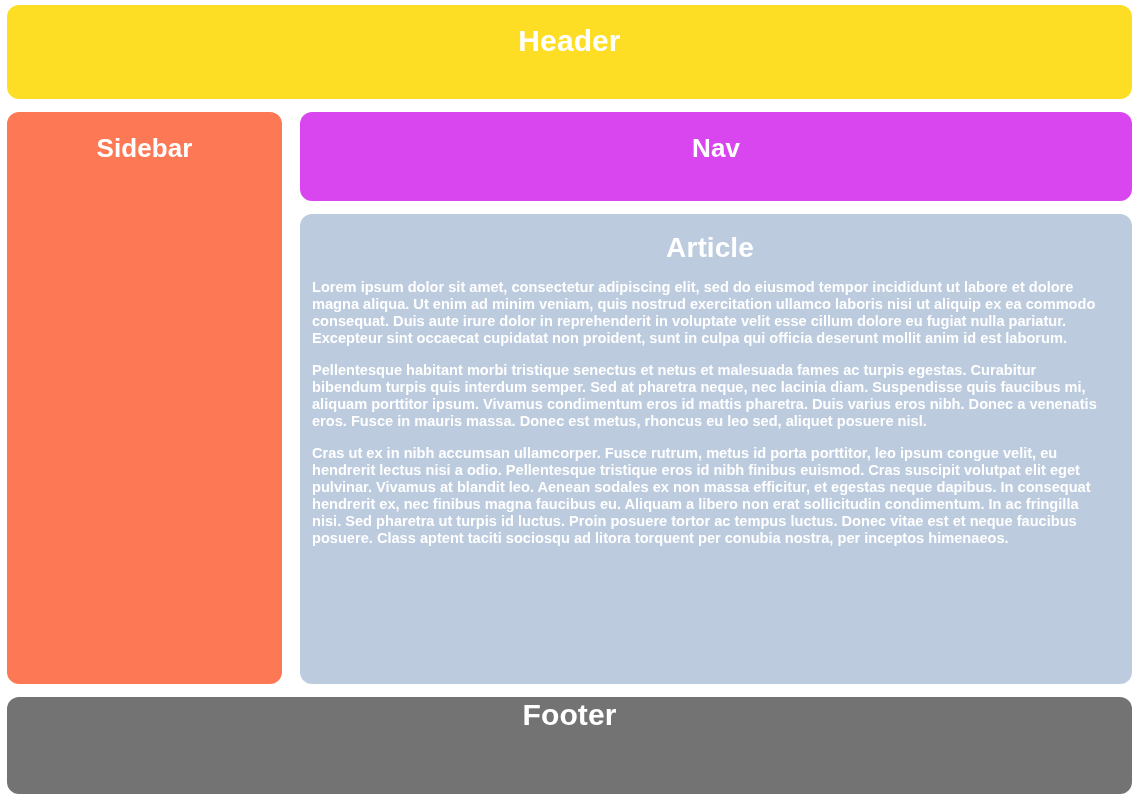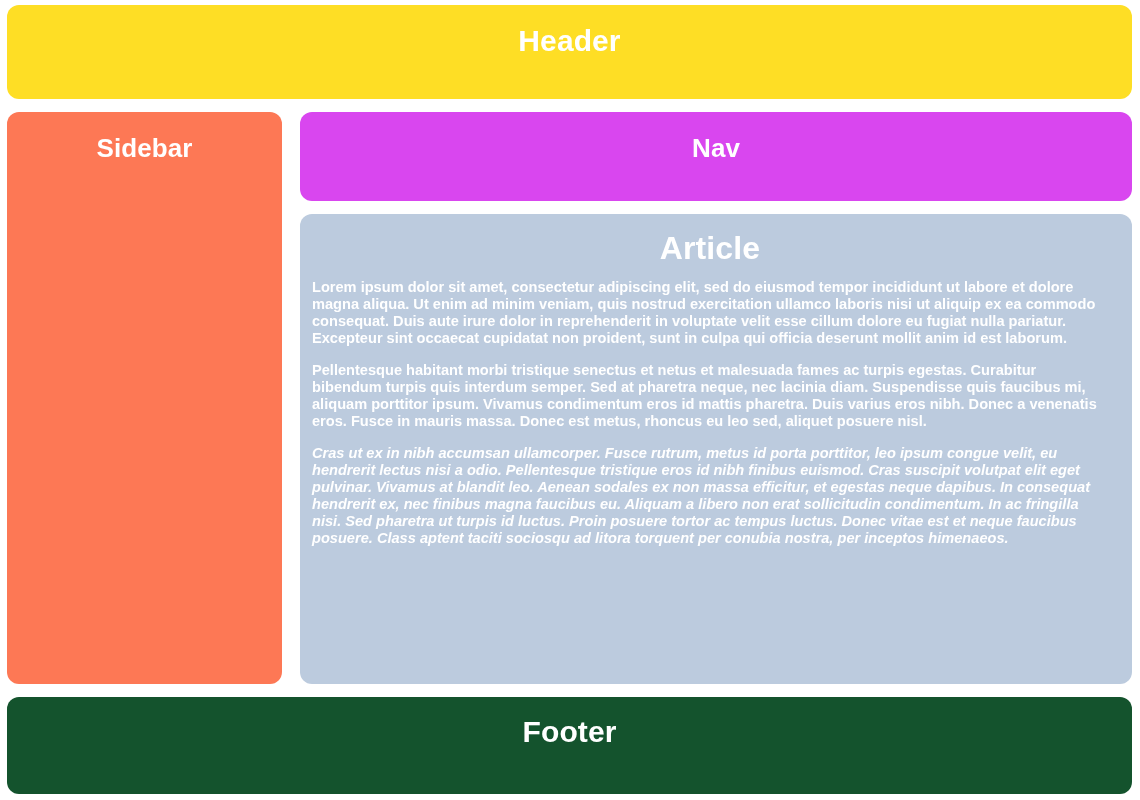--- a/index.html
+++ b/index.html
@@ -79,41 +79,39 @@
     line-height: 32px;
   }
 
   
   .article {
     grid-area: article;
     background: #bccbde;
     padding: 17px 24px 14px 12px;
   }
   .article .panel-title {
-    font-size: 32px;
+    font-size: 28px;
     line-height: 34px;
     margin-bottom: 14px;
   }
   .article-body p {
     margin: 0 0 15px 0;
     color: #ffffff;
     font-size: 14.6px;
     line-height: 17px;
     font-weight: bold;
   }
   .article-body p:last-child {
     margin-bottom: 14px;
-    font-style: italic;
   }
 
   
   .footer {
     grid-area: footer;
-    background: #14532d;
-    padding-top: 17px;
+    background: #737373;
   }
   .footer .panel-title {
     font-size: 30px;
     line-height: 36px;
   }
 </style>
 </head>
 <body>
 
 <div class="page-grid">

